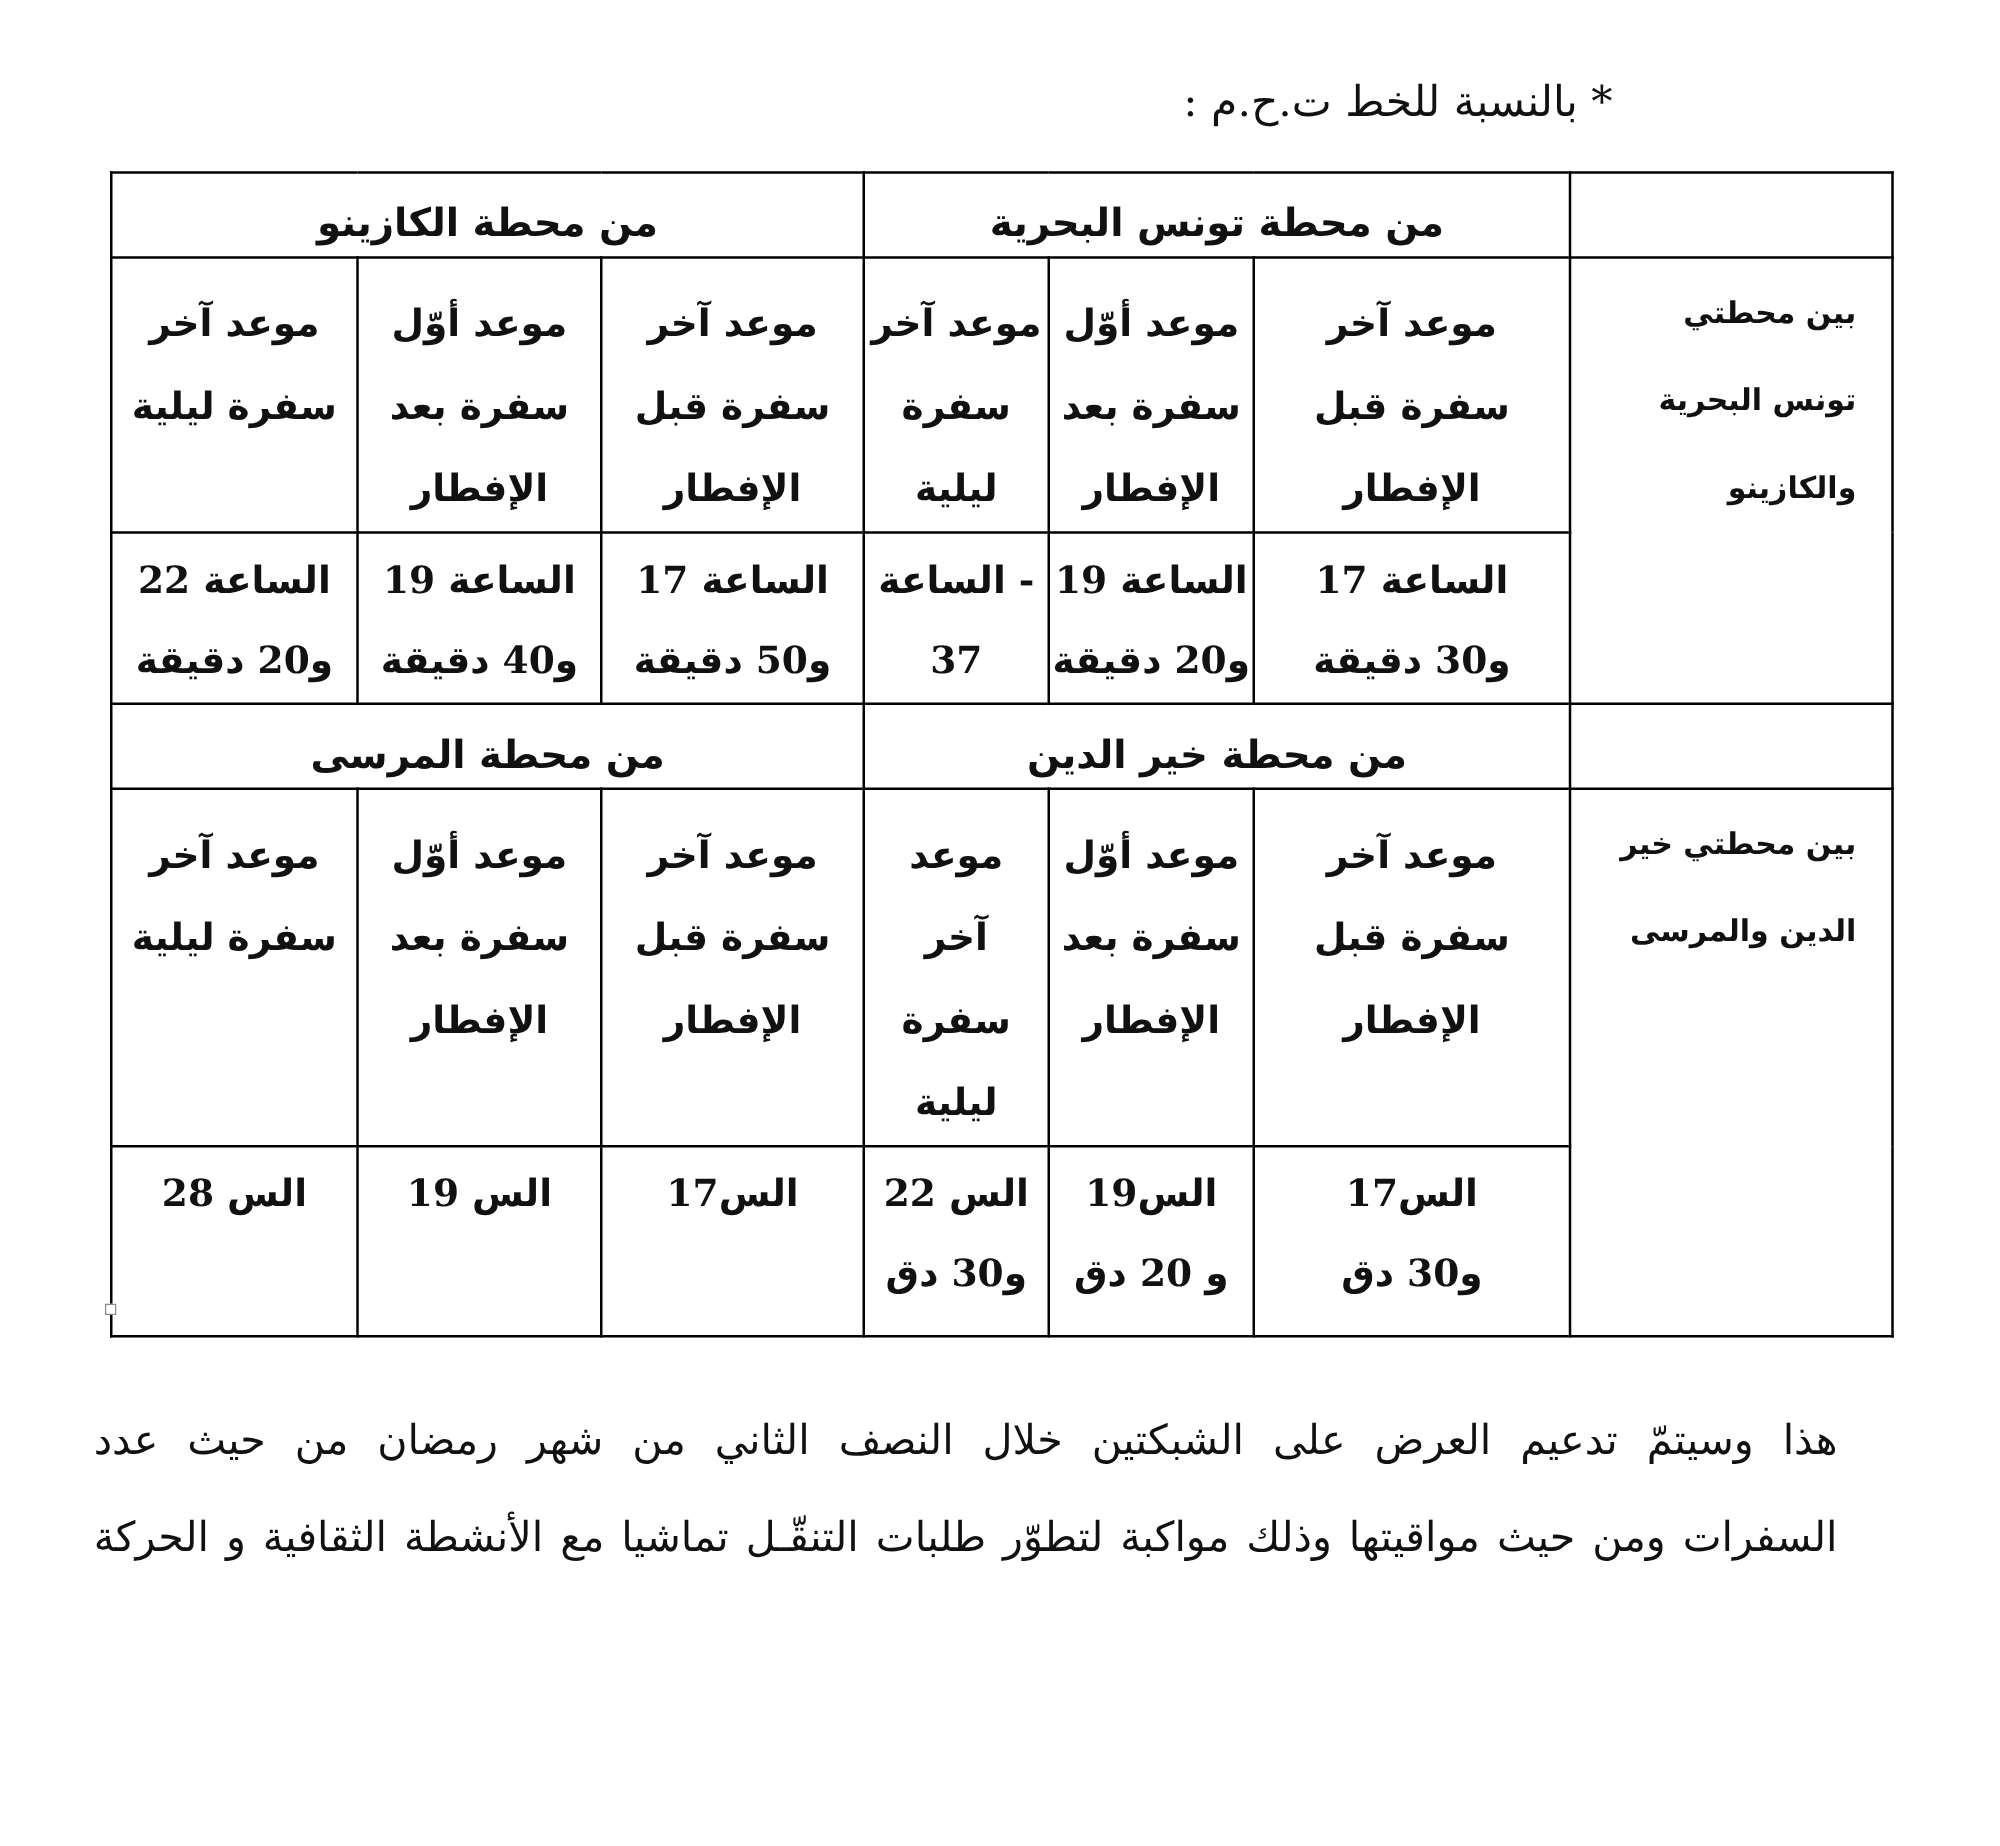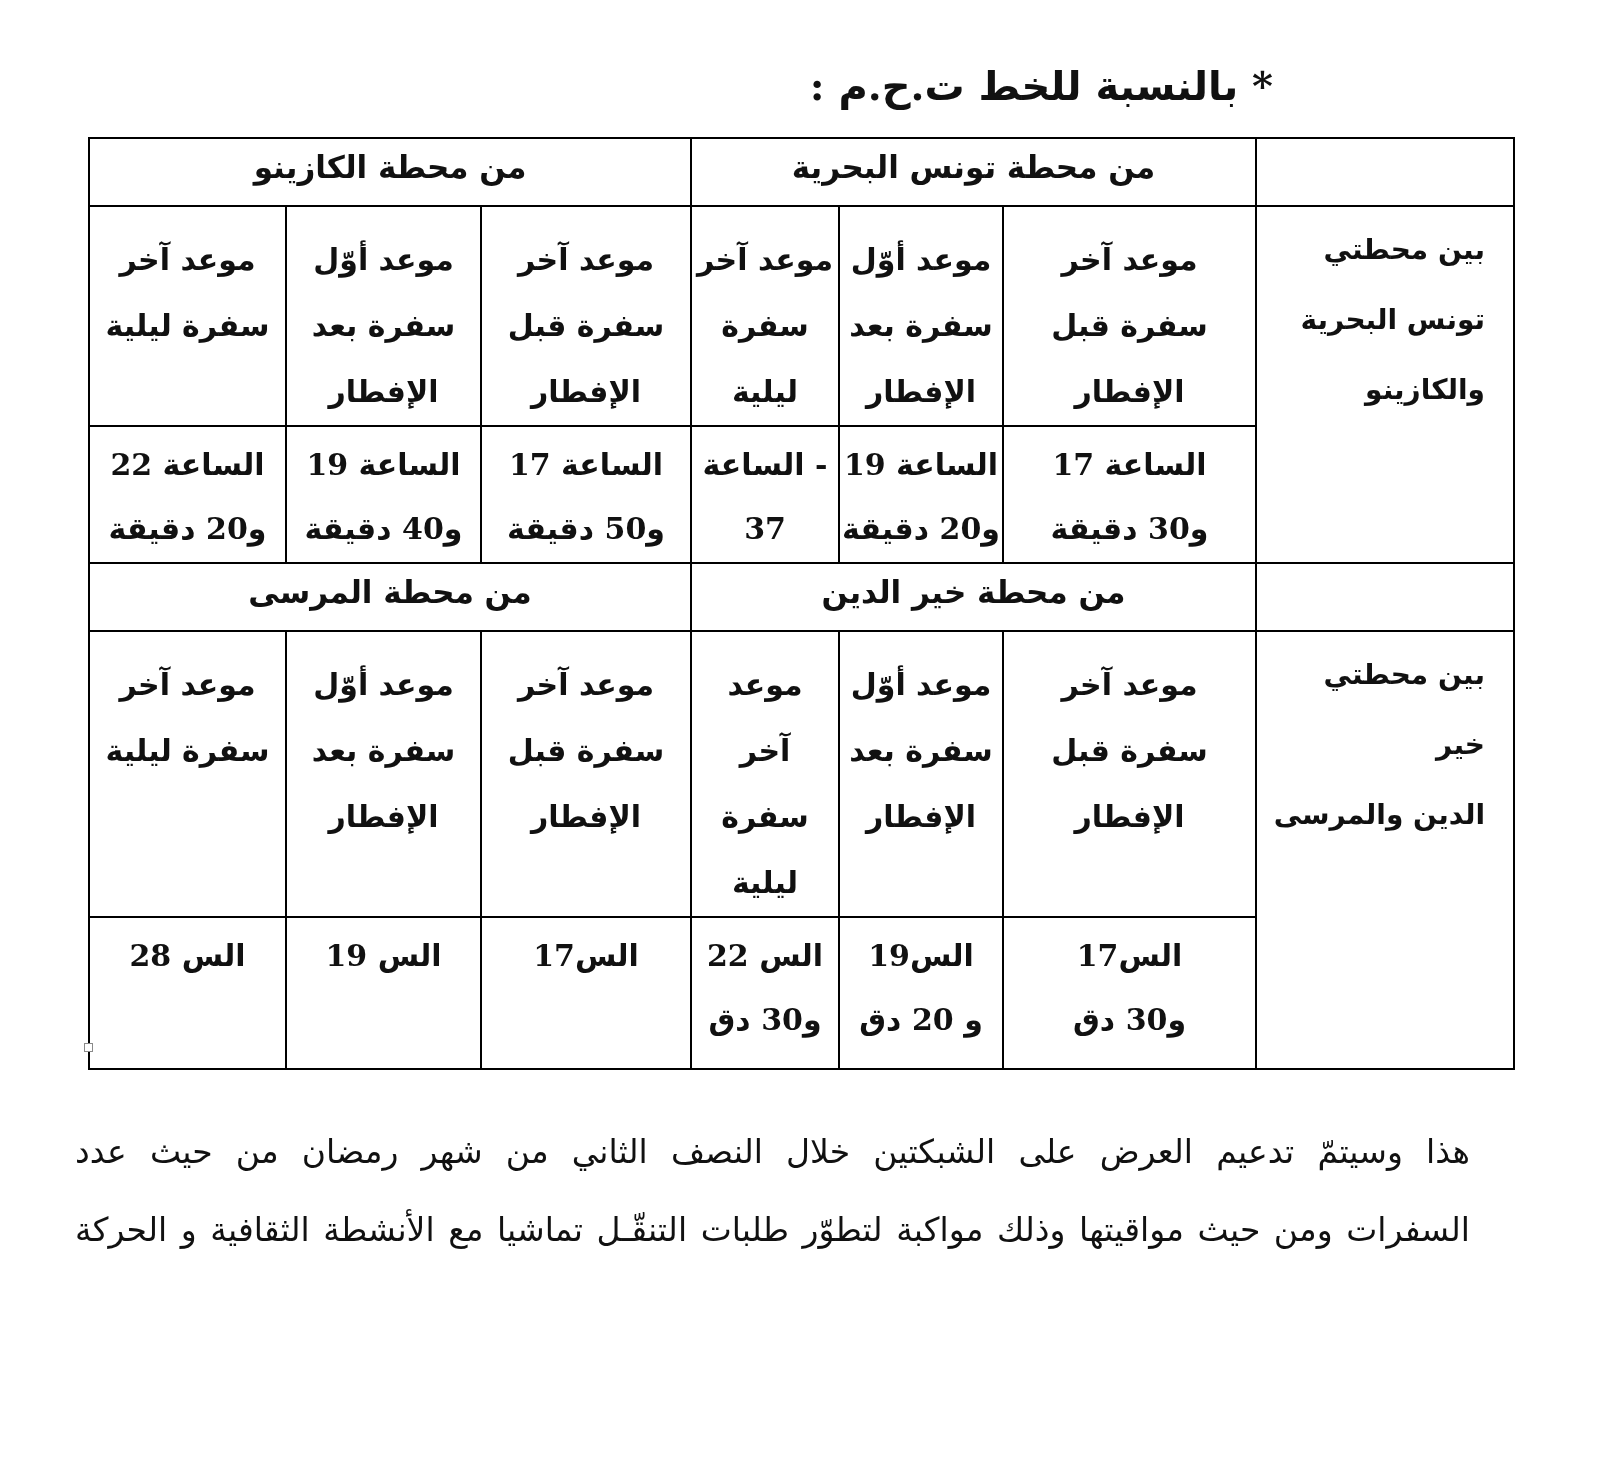--- a/index.html
+++ b/index.html
@@ -8,22 +8,22 @@
     width: 1600px; height: 1477px;
     position: relative;
     font-family: "DejaVu Serif", "DejaVu Sans", sans-serif;
     color: #111111;
     overflow: hidden;
   }
   .page { position: absolute; inset: 0; direction: rtl; }
 
   .doc-title {
     position: absolute;
-    top: 62px; right: 327px;
-    font-size: 40px; font-weight: bold;
+    top: 62px; right: 310px;
+    font-size: 34px; font-weight: normal;
     white-space: nowrap;
     direction: rtl;
   }
 
   table.timetable {
     position: absolute;
     top: 137px; left: 88px;
     width: 1425px;
     border-collapse: collapse;
     table-layout: fixed;
@@ -39,39 +39,39 @@
   tr.rA { height: 68px; }
   tr.rB { height: 210px; }
   tr.rC { height: 137px; }
   tr.rD { height: 68px; }
   tr.rE { height: 268px; }
   tr.rF { height: 152px; }
 
   td.station {
     text-align: center;
     font-size: 31px;
-    padding-top: 8px;
+    padding-top: 20px;
     line-height: 1.3;
   }
   td.colhead {
     text-align: center;
     font-size: 30px;
     line-height: 66px;
     padding-top: 20px;
   }
   td.val {
     text-align: center;
     font-size: 30px;
     line-height: 64px;
     padding-top: 6px;
     border-radius: 14px;
   }
   td.betw {
     text-align: right;
-    font-size: 28px;
+    font-size: 24px;
     line-height: 70px;
     padding: 8px 28px 12px 8px;
   }
 
   .artifact {
     position: absolute;
     top: 1043px; left: 84px;
     width: 9px; height: 9px;
     border: 1px solid #8a8a8a;
     background: #ffffff;

